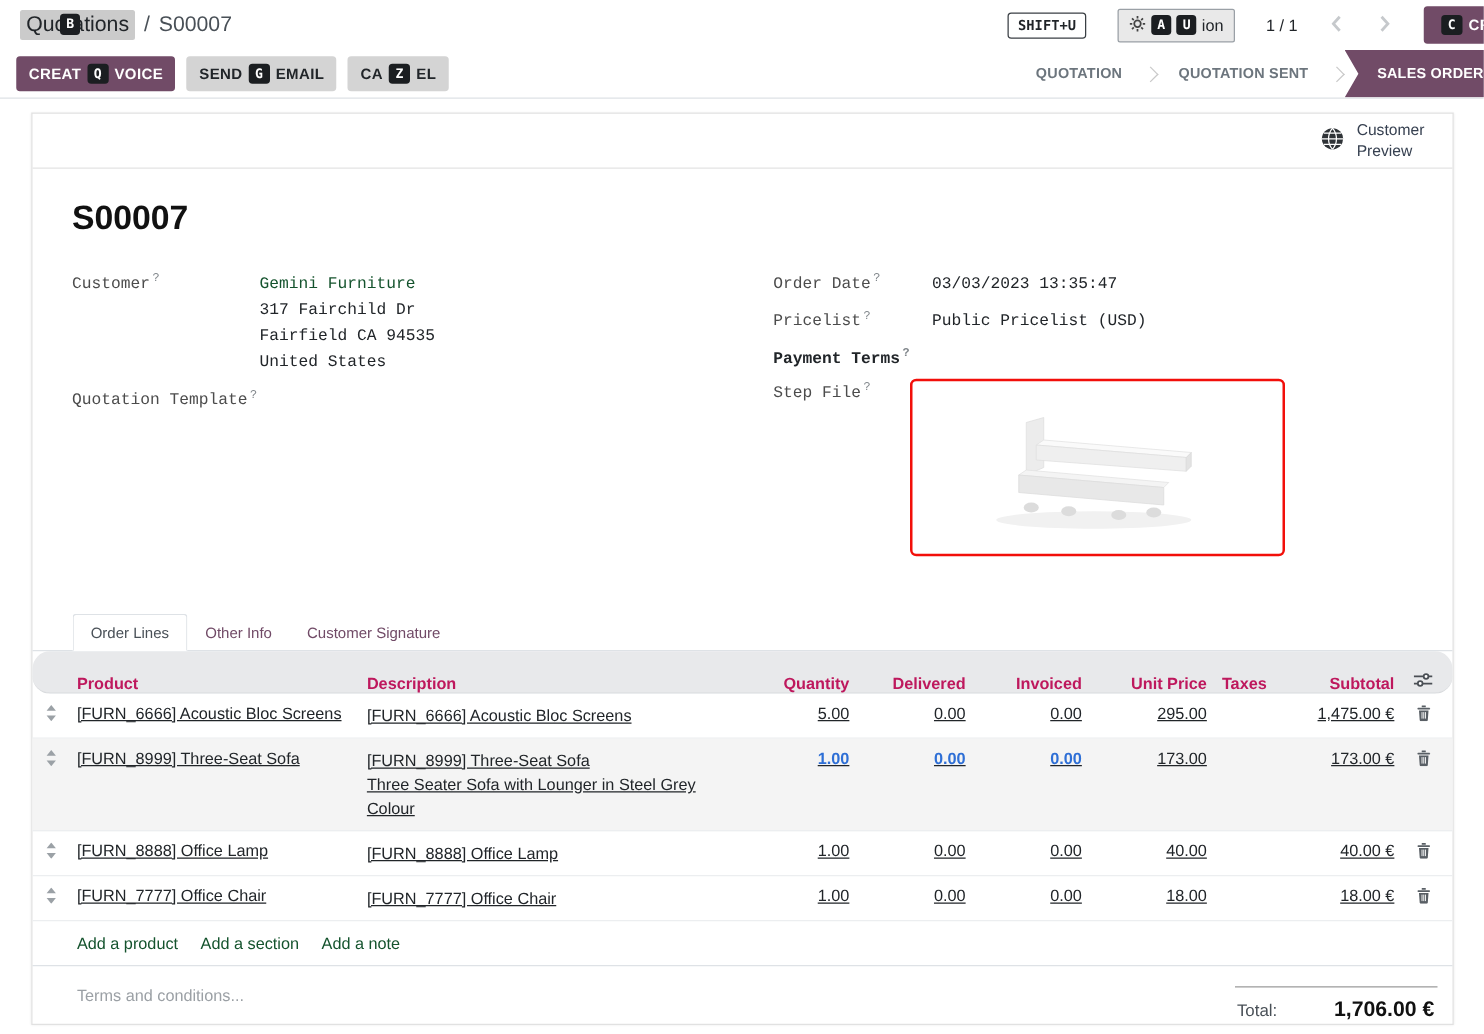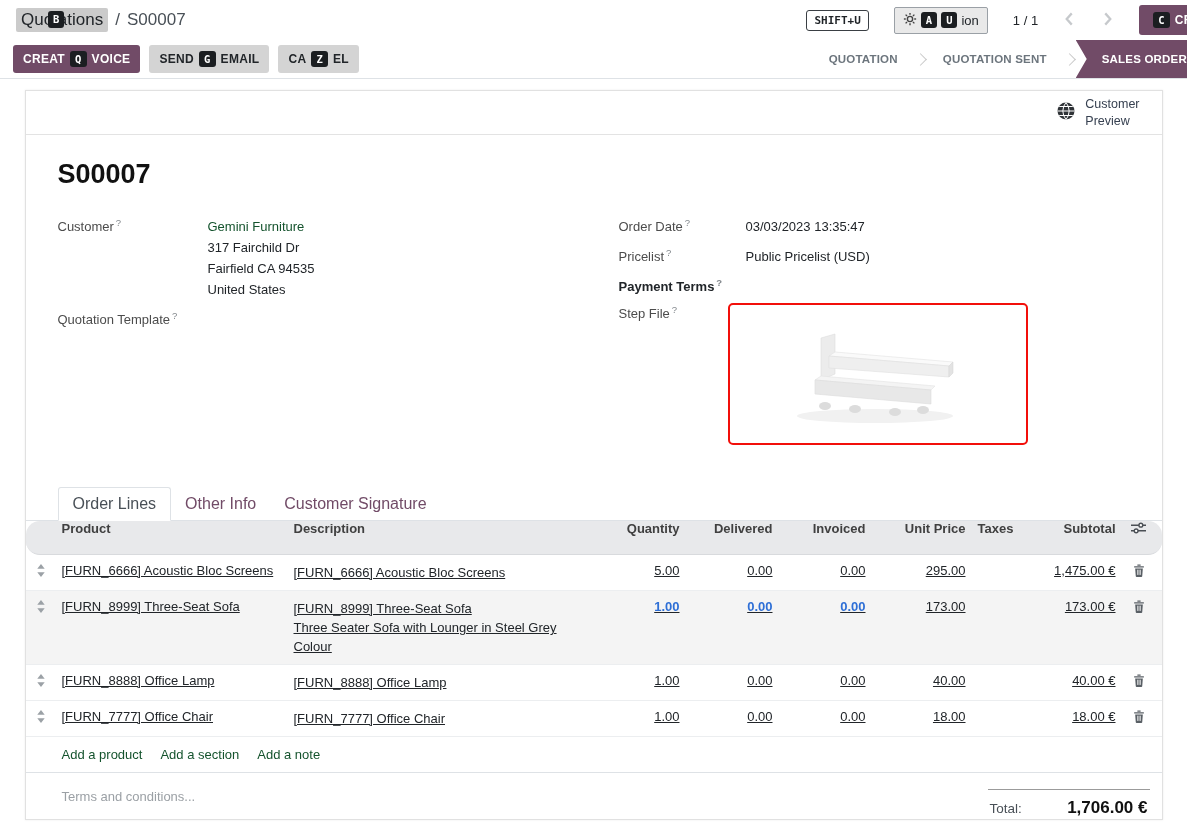--- a/index.html
+++ b/index.html
@@ -46,43 +46,43 @@
   .sheet { width:1138px; margin:11px auto 0; background:#fff; border:1px solid #e1e1e1;
     box-shadow:0 0 2px rgba(0,0,0,.08); height:730px; }
   .sheet-top { height:44px; border-bottom:1px solid #e3e3e3; display:flex;
     justify-content:flex-end; align-items:center; padding-right:22px; }
   .customer-preview { display:flex; align-items:center; gap:9px; cursor:pointer; }
   .cp-text { font-size:12.5px; color:#374151; line-height:1.35; }
 
   .sheet-body { padding:24px 32px 0; }
   .doc-title { font-size:27px; font-weight:bold; color:#111; margin-bottom:26px; }
 
-  .fields { display:grid; grid-template-columns:1fr 1fr; column-gap:50px; min-height:242px; }
+  .fields { display:grid; grid-template-columns:1fr 1fr; column-gap:50px; min-height:242px;font-family:Liberation Mono, monospace; }
   .frow { display:grid; grid-template-columns:150px 1fr; margin-bottom:9px; align-items:start; }
   .frow-right { grid-template-columns:127px 1fr; }
   .frow-step { grid-template-columns:109px 1fr; }
   .flabel { color:#4c4c4c; font-size:13px; padding-top:1px; }
   .flabel.bold { font-weight:bold; color:#212529; }
   sup.help { color:#80868b; font-size:9.5px; margin-left:2px; }
   .fvalue { font-size:13px; color:#212529; line-height:21px; }
   a.link { color:#14532d; text-decoration:none; cursor:pointer; }
   .stepfile-box { width:300px; height:142px; border:2px solid #f20f0a; border-radius:5px;
     display:flex; align-items:center; justify-content:center; background:#fff; }
 
   
   .tabs { margin-top:30px; border-bottom:1px solid #dee2e6; padding-left:32px;
     display:flex; align-items:flex-end; height:33px; }
-  .tab { padding:7px 14px; font-size:16px; cursor:pointer; }
+  .tab { padding:7px 14px; font-size:12px; cursor:pointer; }
   .tab.active { background:#fff; border:1px solid #dee2e6; border-bottom:1px solid #fff;
     margin-bottom:-1px; color:#495057; border-radius:3px 3px 0 0; }
   .tab.inactive { color:#714B67; }
 
   
-  .thead { display:flex; align-items:flex-start; background:#e8e9eb; border-bottom:1px solid #d8dadd;
-    font-weight:bold; color:#404040; height:34px;border-radius:14px; }
+  .thead { display:flex; align-items:flex-end; background:#e8e9eb; border-bottom:1px solid #d8dadd;
+    font-weight:bold; color:#be185d; height:34px;border-radius:14px; }
   .cell { padding:8px 6px; }
   .thead .cell { padding-top:0; padding-bottom:0; }
   .c-handle { width:30px; text-align:center; }
   .c-product { width:232px; }
   .c-desc { width:303px; }
   .c-qty { width:95px; text-align:right; }
   .c-del { width:93px; text-align:right; }
   .c-inv { width:93px; text-align:right; }
   .c-price { width:100px; text-align:right; }
   .c-tax { width:48px; }

